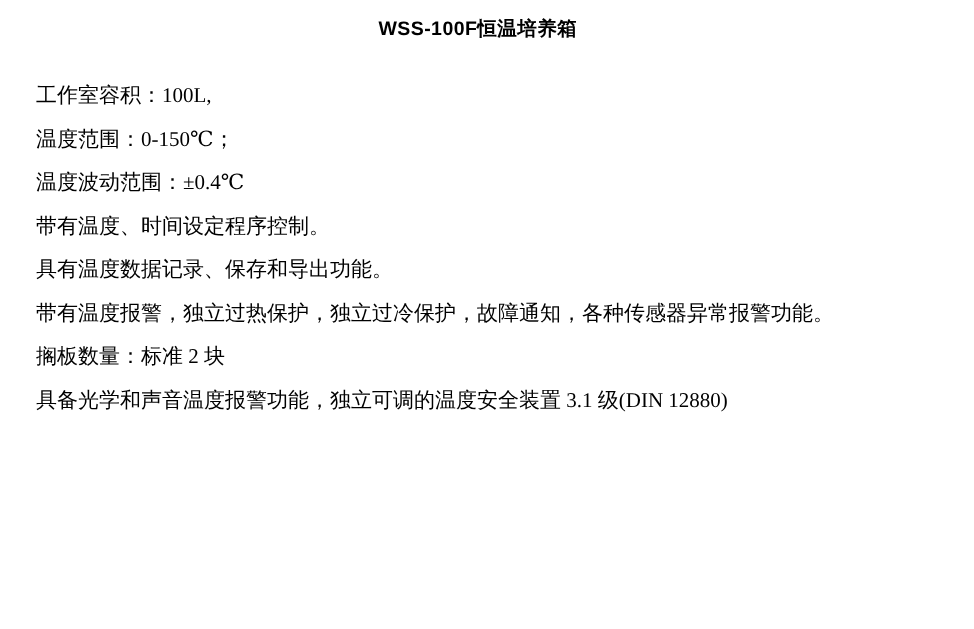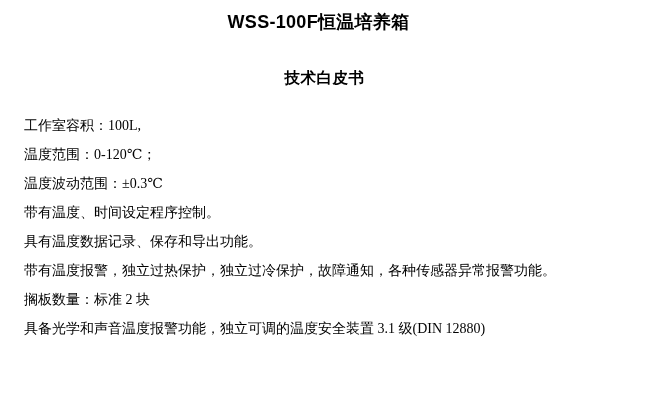--- a/index.html
+++ b/index.html
@@ -17,21 +17,21 @@
   .page {
     position: relative;
     width: 649px;
     height: 419px;
     box-sizing: border-box;
   }
   .title-main {
     text-align: center;
     font-family: "Liberation Sans", "DejaVu Sans", sans-serif;
     font-weight: bold;
-    font-size: 18px;
+    font-size: 13px;
     letter-spacing: 0.3px;
     margin: 10px 12px 0 0;
     padding: 0;
   }
   .title-sub {
     text-align: center;
     font-family: "Liberation Sans", "DejaVu Sans", sans-serif;
     font-weight: bold;
     font-size: 15.5px;
     letter-spacing: 0.5px;
@@ -52,26 +52,25 @@
     word-break: break-all;
   }
 </style>
 </head>
 <body>
 
 <div class="page">
 
   <h1 class="title-main">WSS-100F恒温培养箱</h1>
 
-  <h2 class="title-sub">技术白皮书</h2>
 
   <div class="body-block">
     <p class="para">工作室容积：100L,</p>
-    <p class="para">温度范围：0-120℃；</p>
-    <p class="para">温度波动范围：±0.3℃</p>
+    <p class="para">温度范围：0-150℃；</p>
+    <p class="para">温度波动范围：±0.4℃</p>
     <p class="para">带有温度、时间设定程序控制。</p>
     <p class="para">具有温度数据记录、保存和导出功能。</p>
     <p class="para">带有温度报警，独立过热保护，独立过冷保护，故障通知，各种传感器异常报警功能。</p>
     <p class="para">搁板数量：标准 2 块</p>
     <p class="para">具备光学和声音温度报警功能，独立可调的温度安全装置 3.1 级(DIN 12880)</p>
   </div>
 
 </div>
 
 </body></html>

